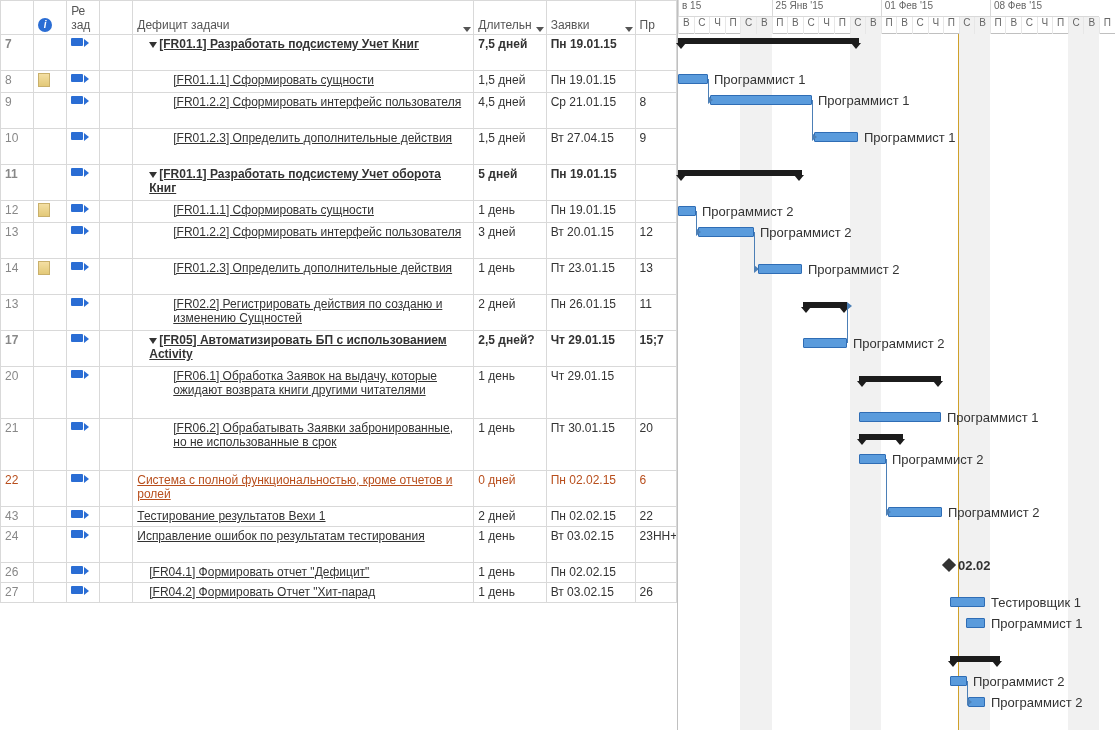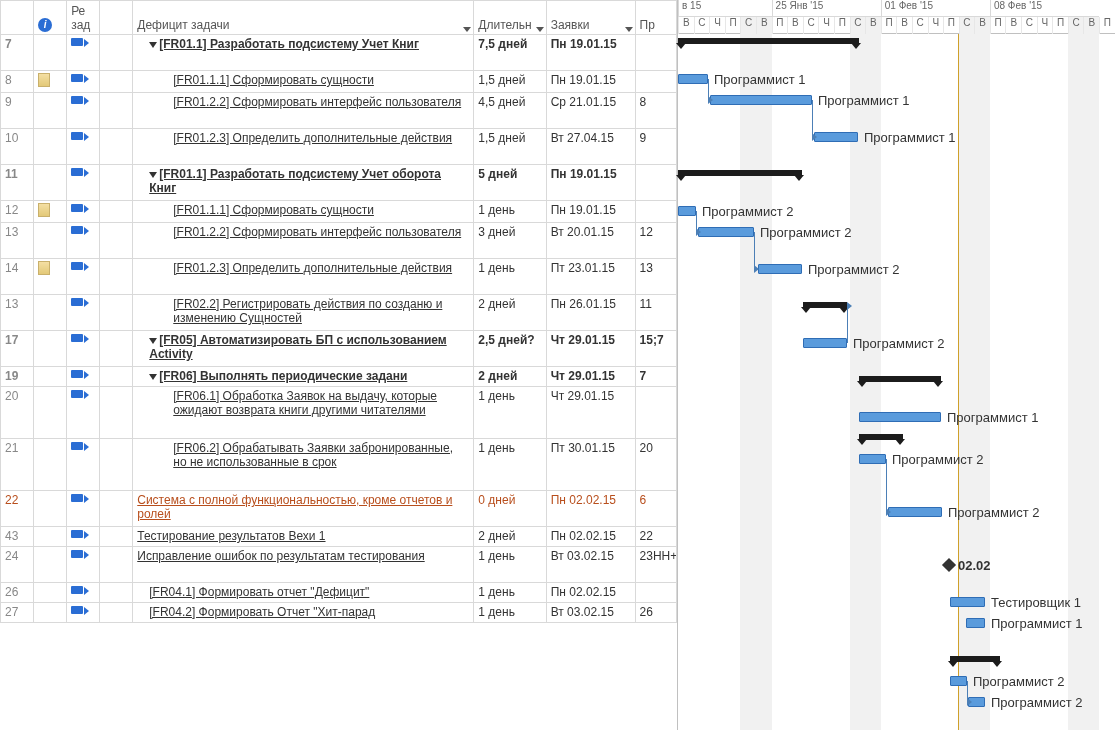--- a/index.html
+++ b/index.html
@@ -238,30 +238,20 @@
           </tr>
           <tr class="bold indent-1">
             <td class="col-rownum" style="height:36px">17</td>
             <td class="col-info"></td>
             <td class="col-mode"><span class="mode-glyph"></span></td>
             <td class="col-task"></td>
             <td class="col-name name-cell"><span class="expander"></span>[FR05] Автоматизировать БП с использованием Activity</td>
             <td class="col-dur">2,5 дней?</td>
             <td class="col-start">Чт 29.01.15</td>
             <td class="col-pred" style="overflow:hidden;white-space:nowrap">15;7</td>
-          </tr>
-          <tr class="bold indent-1">
-            <td class="col-rownum" style="height:20px">19</td>
-            <td class="col-info"></td>
-            <td class="col-mode"><span class="mode-glyph"></span></td>
-            <td class="col-task"></td>
-            <td class="col-name name-cell"><span class="expander"></span>[FR06] Выполнять периодические задани</td>
-            <td class="col-dur">2 дней</td>
-            <td class="col-start">Чт 29.01.15</td>
-            <td class="col-pred" style="overflow:hidden;white-space:nowrap">7</td>
           </tr>
           <tr class="indent-2">
             <td class="col-rownum" style="height:52px">20</td>
             <td class="col-info"></td>
             <td class="col-mode"><span class="mode-glyph"></span></td>
             <td class="col-task"></td>
             <td class="col-name name-cell">[FR06.1] Обработка Заявок на выдачу, которые ожидают возврата книги другими читателями</td>
             <td class="col-dur">1 день</td>
             <td class="col-start">Чт 29.01.15</td>
             <td class="col-pred" style="overflow:hidden;white-space:nowrap"></td>

